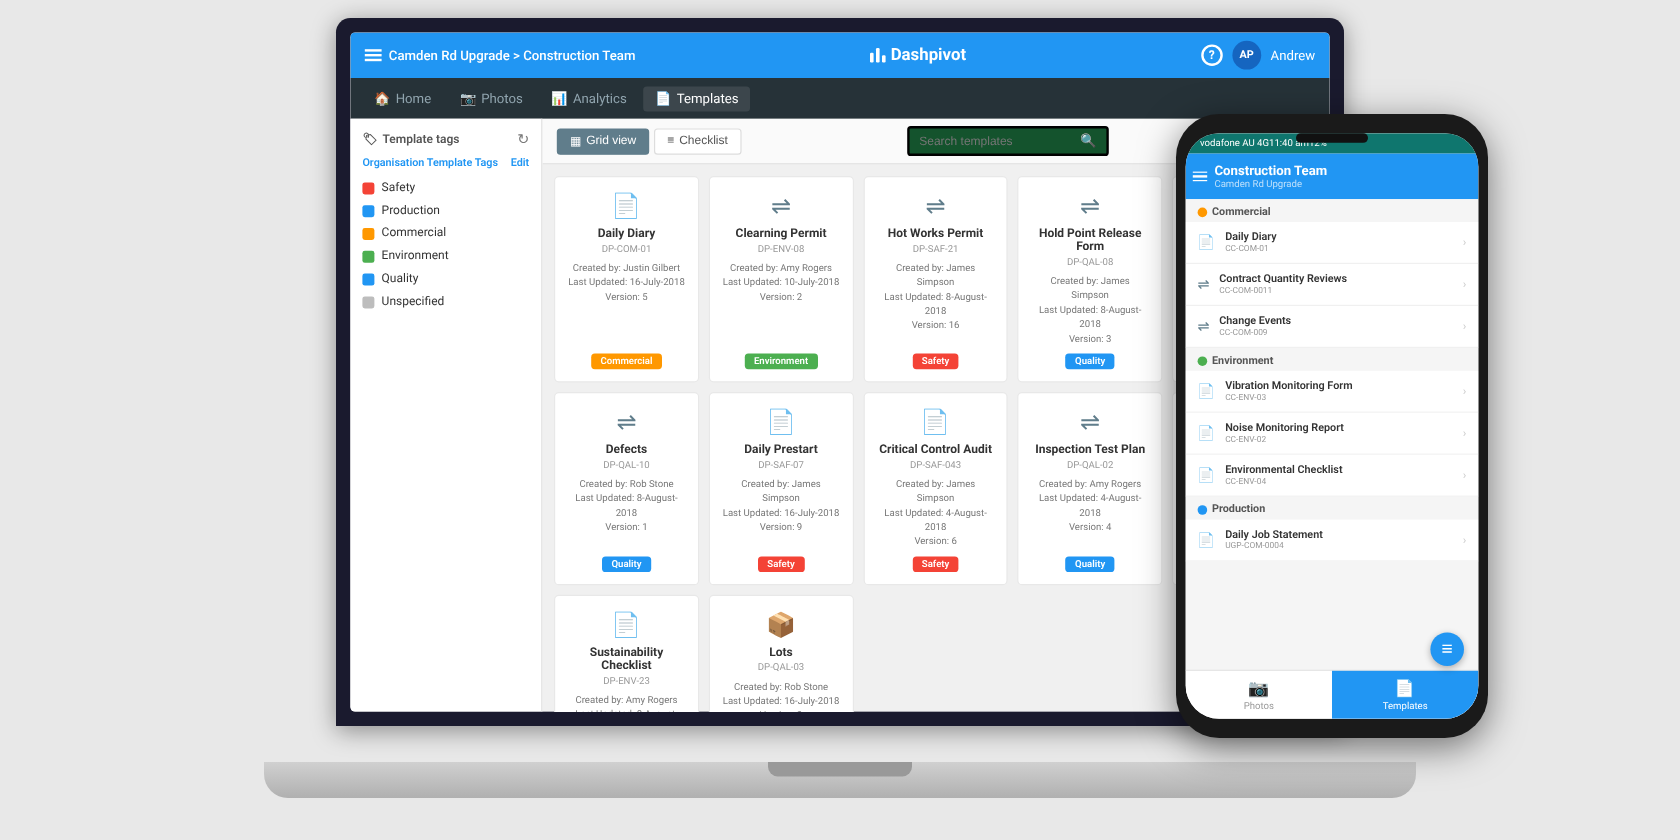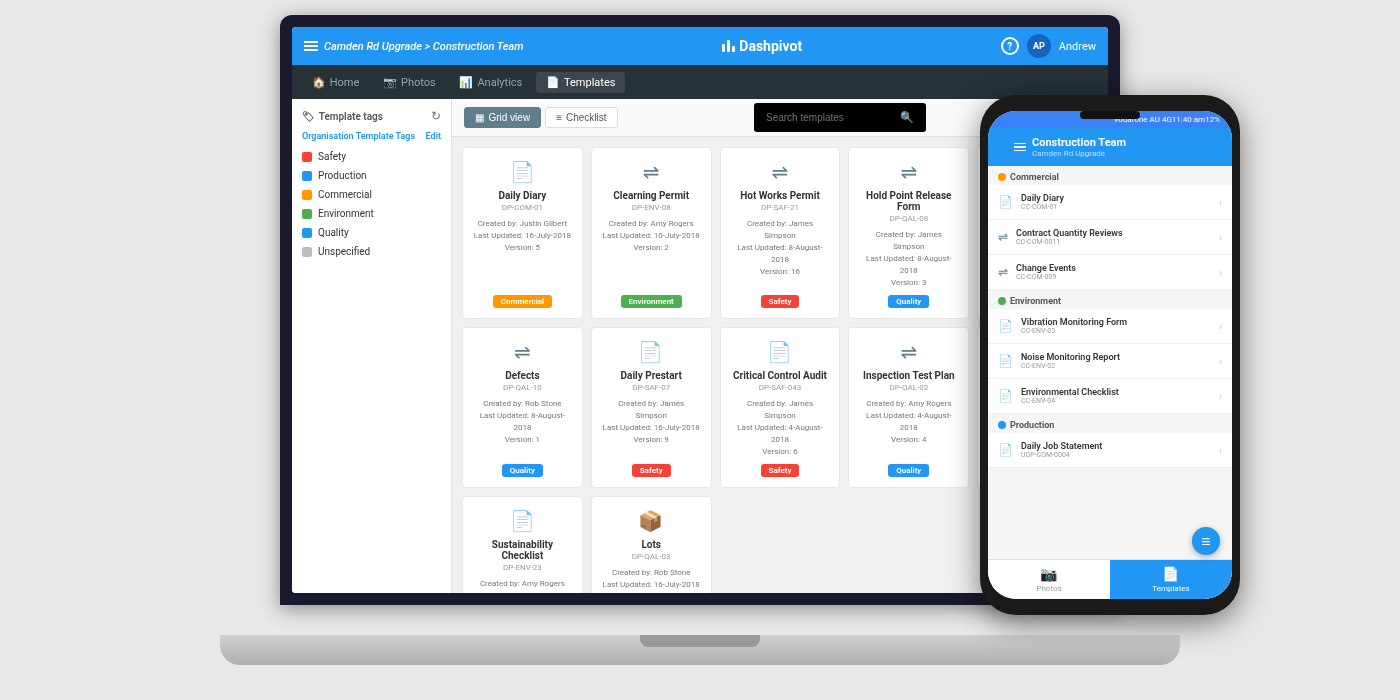--- a/index.html
+++ b/index.html
@@ -66,21 +66,20 @@
       justify-content: space-between;
       padding: 0 12px;
     }
     .top-nav-left {
       display: flex;
       align-items: center;
       gap: 6px;
       color: white;
       font-size: 11px;
       font-weight: 500;
-      font-style: italic;
     }
     .hamburger-icon {
       display: flex;
       flex-direction: column;
       gap: 2px;
       cursor: pointer;
     }
     .hamburger-icon span {
       display: block;
       width: 14px;
@@ -248,25 +247,25 @@
       color: #555;
       background: white;
     }
     .view-btn.active {
       background: #607d8b;
       color: white;
       border-color: #607d8b;
     }
     .search-box {
       display: flex;
-      align-items: center;
-      border: 4px solid #000000;
+      align-items: flex-end;
+      border: 2px solid #000000;
       border-radius: 3px;
       padding: 4px 8px;
-      background: #000000;
+      background: #14532d;
       gap: 4px;
     }
     .search-box input {
       border: none;
       outline: none;
       font-size: 10px;
       color: #999;
       width: 130px;
       background: transparent;
     }
@@ -372,31 +371,31 @@
     .phone-screen {
       width: 100%;
       height: 100%;
       background: white;
       border-radius: 28px;
       overflow: hidden;
       display: flex;
       flex-direction: column;
     }
     .phone-status-bar {
-      background: #3b82f6;
+      background: #0f766e;
       color: white;
       font-size: 8px;
       padding: 4px 12px;
       display: flex;
-      justify-content: flex-end;
+      justify-content: flex-start;
       align-items: center;
     }
     .phone-top-nav {
       background: #2196f3;
-      padding: 8px 26px;
+      padding: 8px 6px;
       display: flex;
       align-items: center;
       gap: 6px;
     }
     .phone-hamburger {
       display: flex; flex-direction: column; gap: 2px;
     }
     .phone-hamburger span { display: block; width: 12px; height: 1.5px; background: white; }
     .phone-nav-text {
       color: white;

